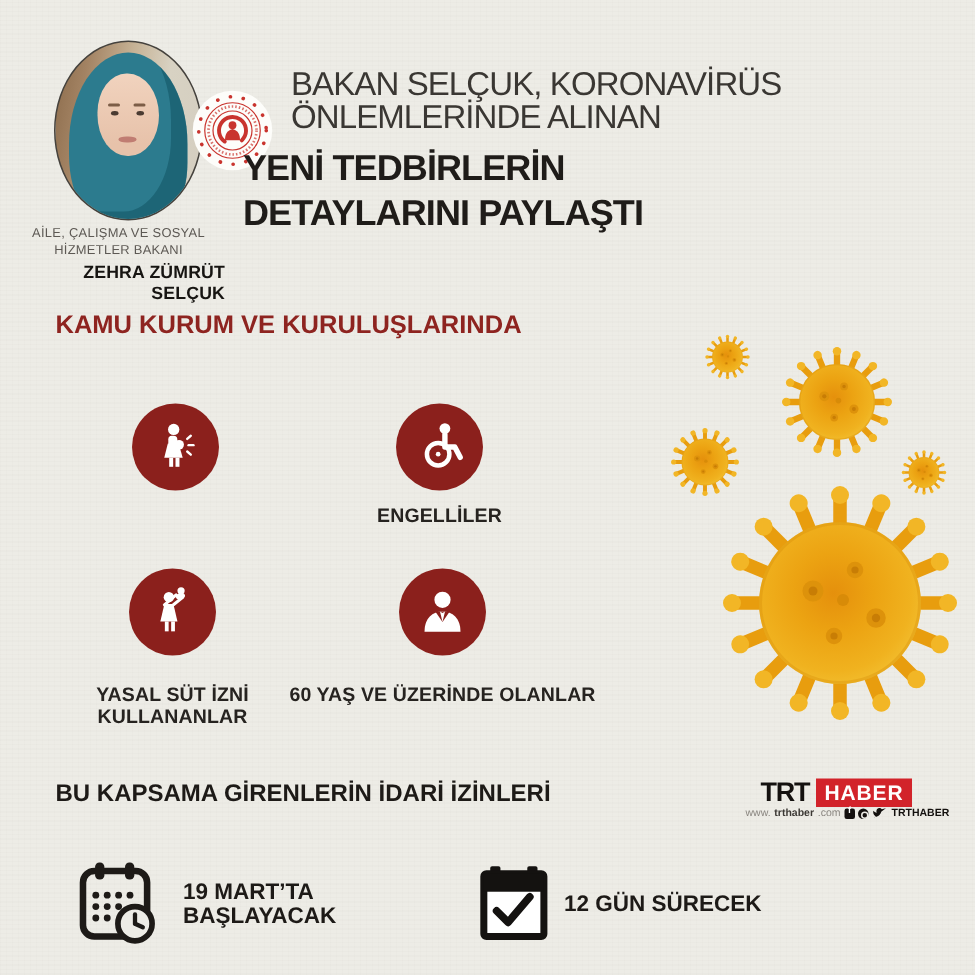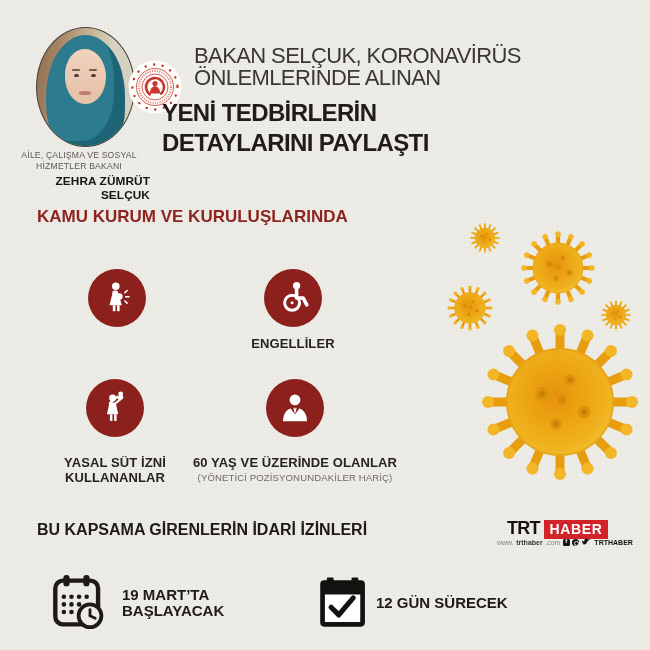--- a/index.html
+++ b/index.html
@@ -46,21 +46,21 @@
   .cat-label{font-size:13px;line-height:14.5px;font-weight:800;color:#262320;letter-spacing:.1px;}
   .row1 .cat-label{margin-top:10px;}
   .row2 .cat-label{margin-top:19px;}
   .cat-sub{margin-top:1px;font-size:9.6px;color:#6f6b64;letter-spacing:.1px;font-weight:400;}
   
   .footer-heading{position:absolute;left:37px;top:521px;font-size:16px;font-weight:800;color:#1d1a17;letter-spacing:0;text-align:right;}
   .cal-icon{position:absolute;}
   .start-text{position:absolute;left:122px;top:587px;font-size:15px;line-height:15.5px;font-weight:800;color:#1d1a17;}
   .duration-text{position:absolute;left:376px;top:594px;font-size:15px;font-weight:800;color:#1d1a17;text-align:center;}
   
-  .trt-logo{position:absolute;left:507px;top:518px;display:flex;align-items:flex-end;gap:4px;}
+  .trt-logo{position:absolute;left:507px;top:518px;display:flex;align-items:center;gap:4px;}
   .trt-txt{font-size:18px;font-weight:800;color:#14110f;letter-spacing:-.8px;}
   .haber-box{background:#d2232a;color:#ffffff;font-size:14px;font-weight:700;
     padding:1px 6px 2px;letter-spacing:.6px;}
   .trt-sub{position:absolute;left:497px;top:538px;width:150px;display:flex;align-items:center;gap:2.5px;
     font-size:7px;color:#8a8680;white-space:nowrap;}
   .site-bold{font-weight:800;color:#3c3935;}
   .sicon{width:7px;height:7px;background:#14110f;display:inline-block;position:relative;flex:0 0 auto;}
   .sicon.fb{border-radius:1.5px;}
   .sicon.fb::after{content:"f";position:absolute;left:0;top:-0.5px;width:7px;text-align:center;
     color:#fff;font-size:6px;font-weight:700;}
@@ -165,21 +165,20 @@
   <div class="cat row2" style="left:183px;top:379px;width:224px;">
     <div class="cat-circle">
       <svg width="36" height="36" viewBox="0 0 60 60">
         <circle cx="30" cy="16.5" r="9" fill="#fff"></circle>
         <path d="M10,52 C10,36.5 19,29.5 30,29.5 C41,29.5 50,36.5 50,52 Z" fill="#fff"></path>
         <polygon points="22,29.5 30,41 38,29.5" fill="#8b201c"></polygon>
         <polygon points="30,31 27.2,29.5 30,41 32.8,29.5" fill="#fff"></polygon>
       </svg>
     </div>
     <div class="cat-label">60 YAŞ VE ÜZERİNDE OLANLAR</div>
-    <div class="cat-sub">(YÖNETİCİ POZİSYONUNDAKİLER HARİÇ)</div>
   </div>
 
   <svg class="virus-field" width="220" height="310" viewBox="0 0 220 310" overflow="visible">
     <defs>
       <radialGradient id="vg" cx="46%" cy="44%" r="62%">
         <stop offset="0%" stop-color="#e5900c"></stop>
         <stop offset="40%" stop-color="#eca312"></stop>
         <stop offset="78%" stop-color="#f0b21f"></stop>
         <stop offset="100%" stop-color="#f3c133"></stop>
       </radialGradient>

